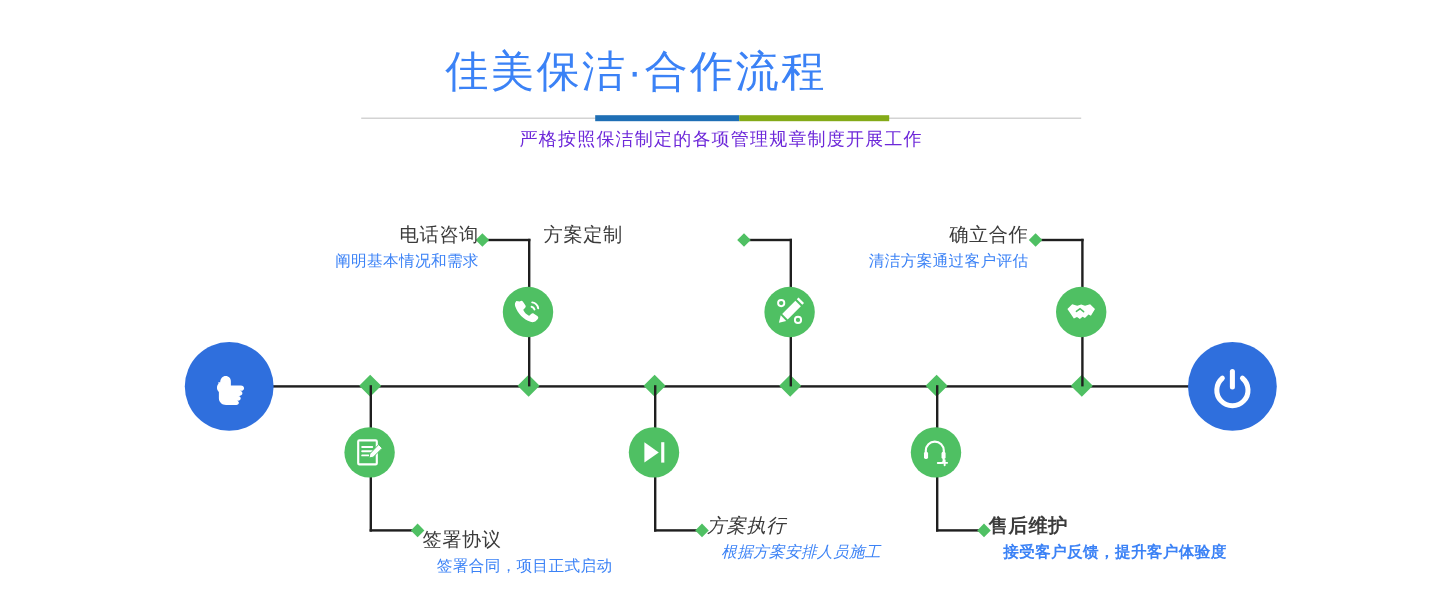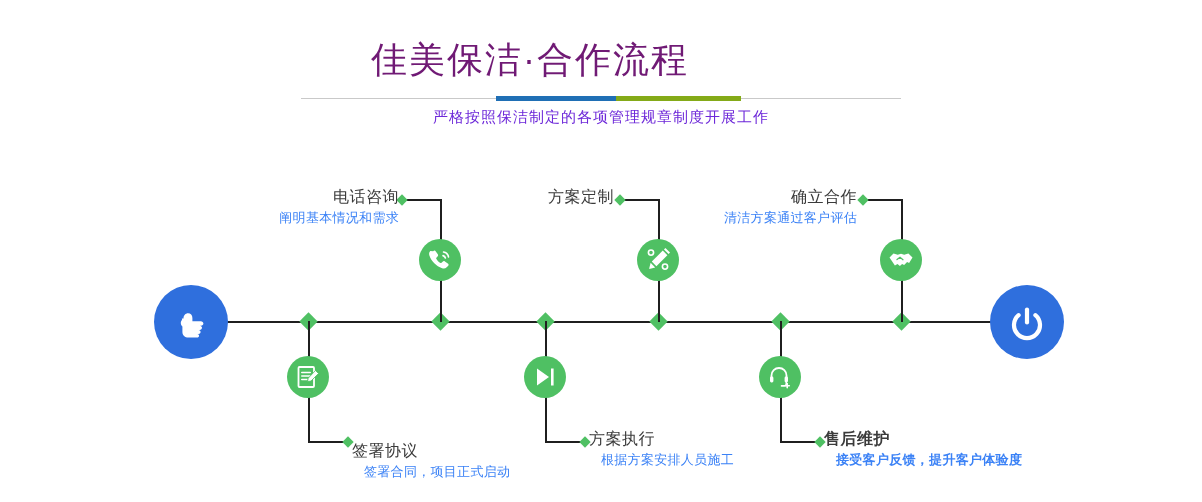--- a/index.html
+++ b/index.html
@@ -20,21 +20,21 @@
     width: 1202px;
     height: 150px;
     text-align: center;
   }
   .main-title {
     position: absolute;
     left: 0; top: 38px;
     width: 1060px;
     font-size: 36px;
     letter-spacing: 2px;
-    color: #701a75;
+    color: #3b82f6;
     font-weight: normal;
     line-height: 44px;
     white-space: nowrap;
   }
   .divider-wrap {
     position: absolute;
     left: 301px; top: 96px;
     width: 600px;
     height: 6px;
   }
@@ -213,21 +213,21 @@
   <span>
     <svg width="26" height="26" viewBox="0 0 26 26">
       <path d="M17.8 3.6l4.6 4.6-11.0 11.0-4.6-4.6z" fill="#ffffff"></path>
       <path d="M19.0 2.4l1.4-1.4 4.6 4.6-1.4 1.4z" fill="#ffffff"></path>
       <path d="M5.6 15.8l4.6 4.6-6.1 1.5z" fill="#ffffff"></path>
       <circle cx="6.0" cy="5.6" r="2.6" fill="none" stroke="#ffffff" stroke-width="1.6"></circle>
       <circle cx="20.0" cy="19.6" r="2.6" fill="none" stroke="#ffffff" stroke-width="1.6"></circle>
     </svg>
   </span>
 </div>
-<div class="step-label label-top" style="left:358px; top:186px; width:256px;">
+<div class="step-label label-top" style="left:358px; top:186px; width:256px;text-align:center;">
   <div class="title">方案定制</div>
 </div>
 
 <div class="node-diamond" style="left:895px; top:315px;"></div>
 <div class="v-line" style="left:901px; top:199px; height:123px;"></div>
 <div class="h-line" style="left:864px; top:199px; width:39px;"></div>
 <div class="tip-diamond" style="left:859px; top:196px;"></div>
 <div class="step-icon" style="left:880px; top:239px;">
   <span>
     <svg width="26" height="26" viewBox="0 0 26 26">
@@ -264,21 +264,21 @@
 <div class="h-line" style="left:545px; top:441px; width:39px;"></div>
 <div class="tip-diamond" style="left:581px; top:438px;"></div>
 <div class="step-icon" style="left:524px; top:356px;">
   <span>
     <svg width="26" height="26" viewBox="0 0 26 26">
       <path d="M5.0 4.5L17.0 13.0 5.0 21.5z" fill="#ffffff"></path>
       <rect x="19.0" y="4.5" width="2.6" height="17.0" fill="#ffffff"></rect>
     </svg>
   </span>
 </div>
-<div class="step-label label-bottom" style="left:589px; top:428px; width:300px;">
+<div class="step-label label-bottom" style="left:589px; top:428px; width:300px;font-style:italic;">
   <div class="title">方案执行</div>
   <div class="desc">根据方案安排人员施工</div>
 </div>
 
 <div class="node-diamond" style="left:774px; top:315px;"></div>
 <div class="v-line" style="left:780px; top:321px; height:122px;"></div>
 <div class="h-line" style="left:780px; top:441px; width:39px;"></div>
 <div class="tip-diamond" style="left:816px; top:438px;"></div>
 <div class="step-icon" style="left:759px; top:356px;">
   <span>

